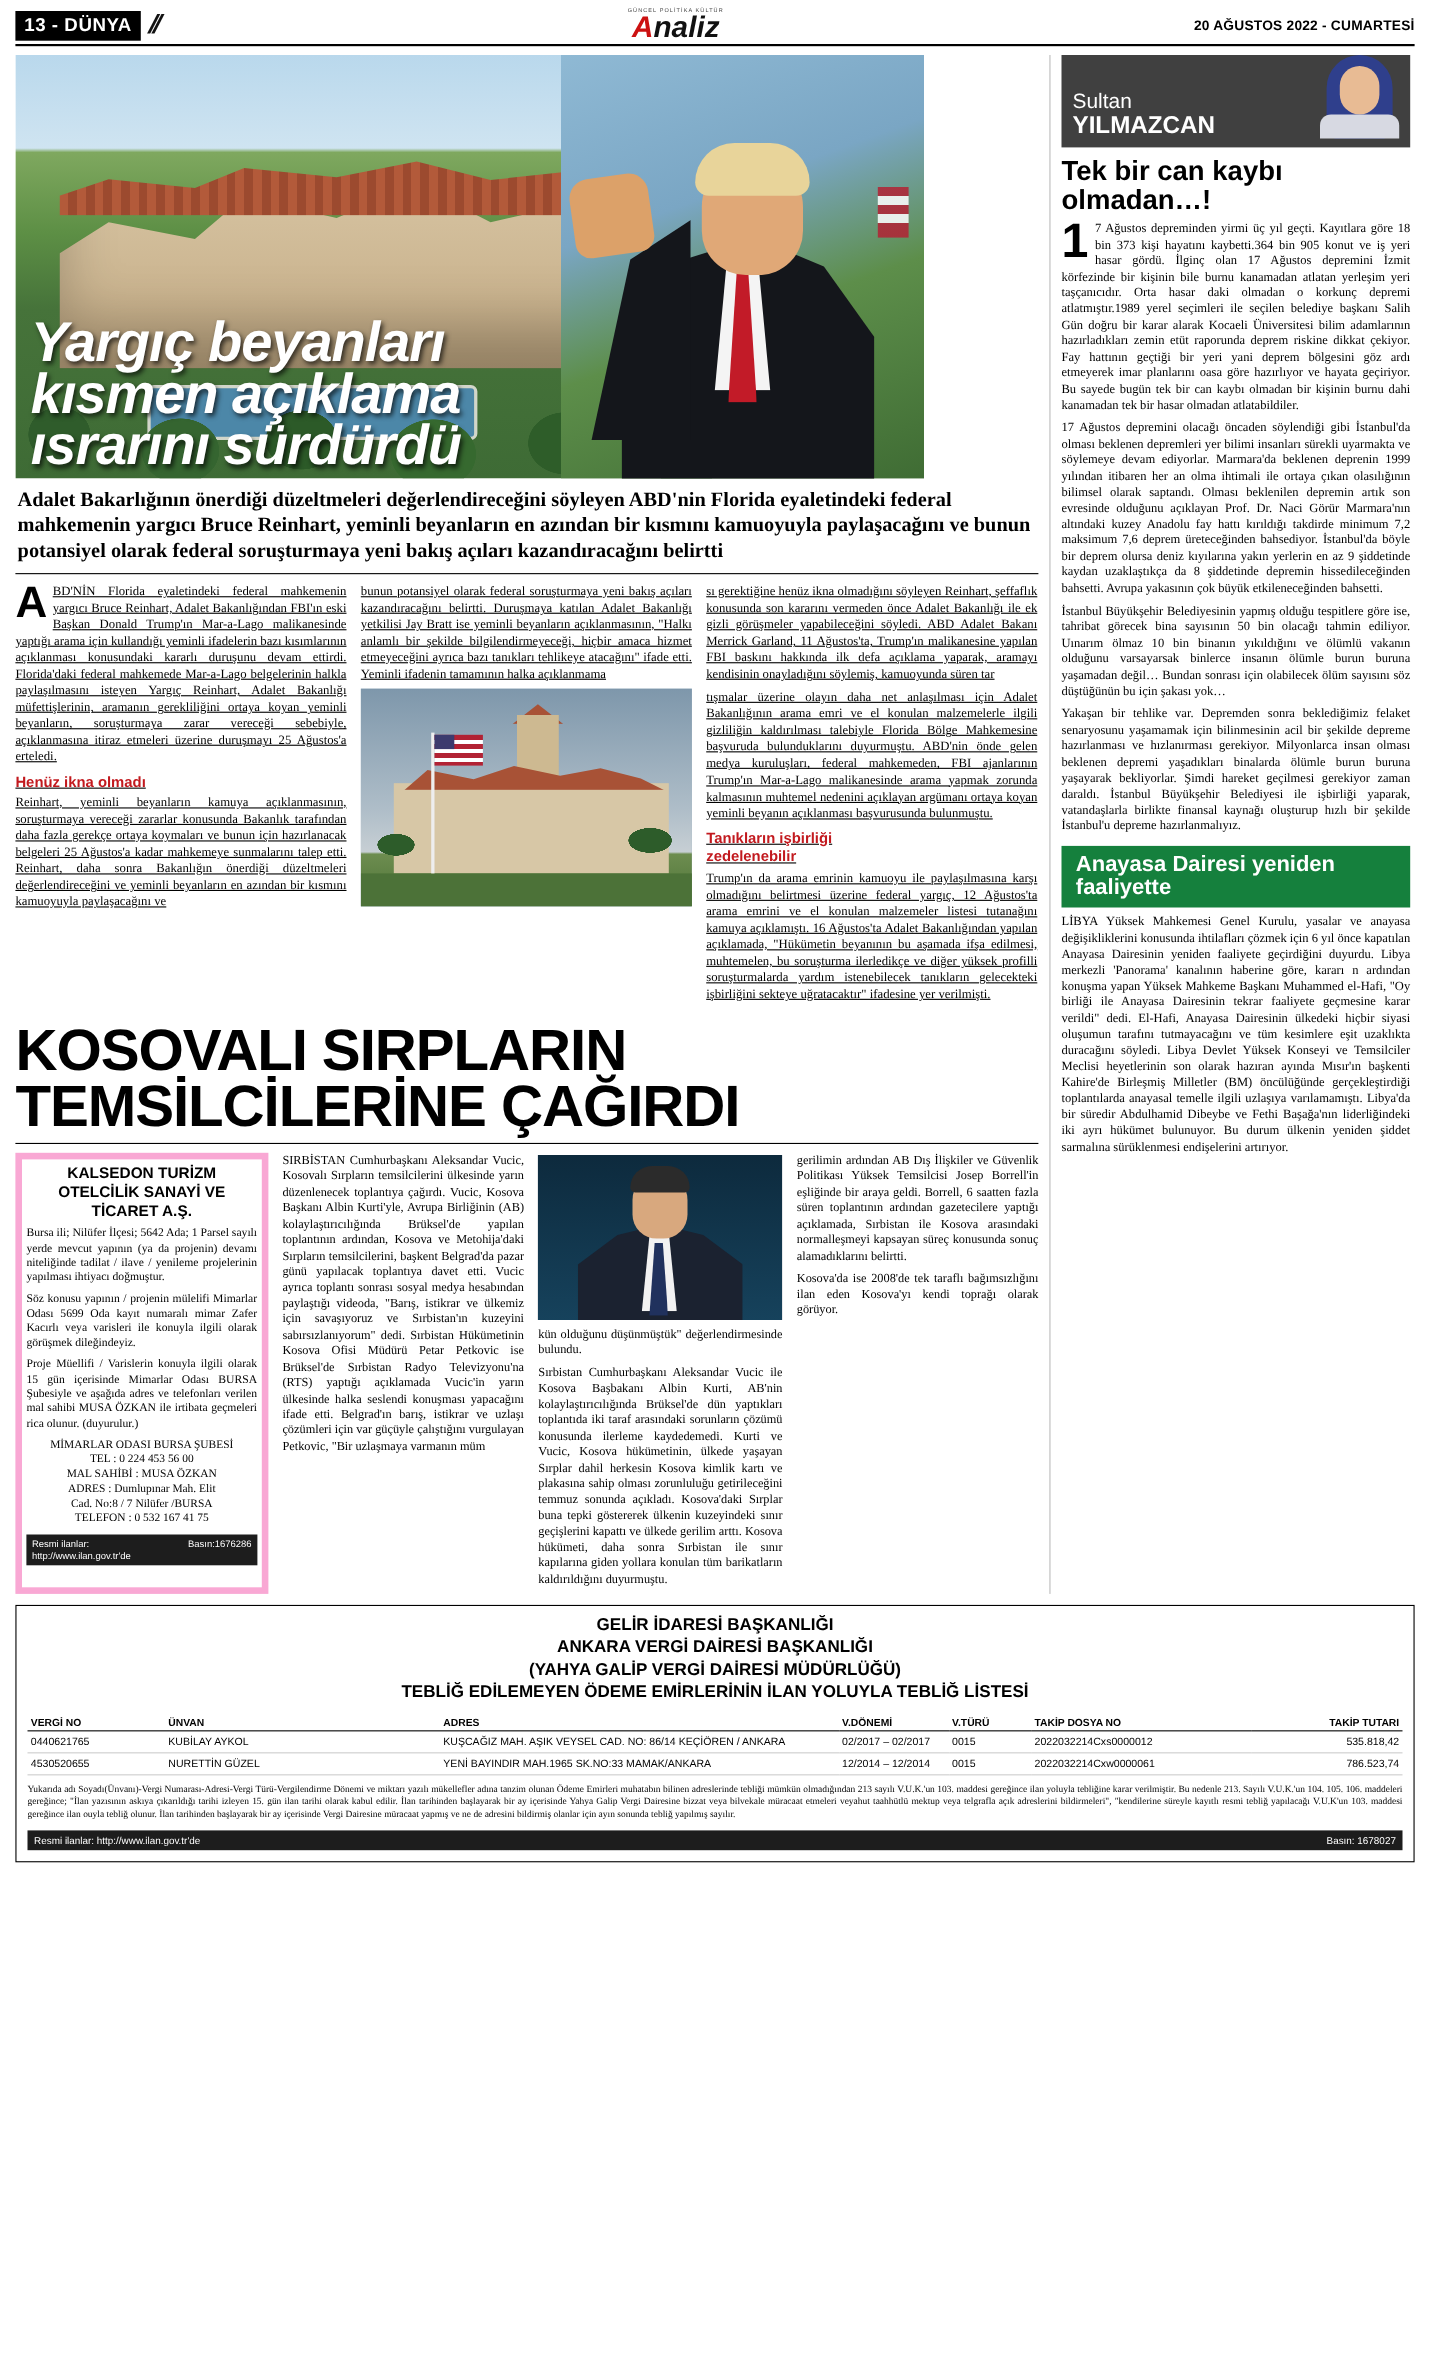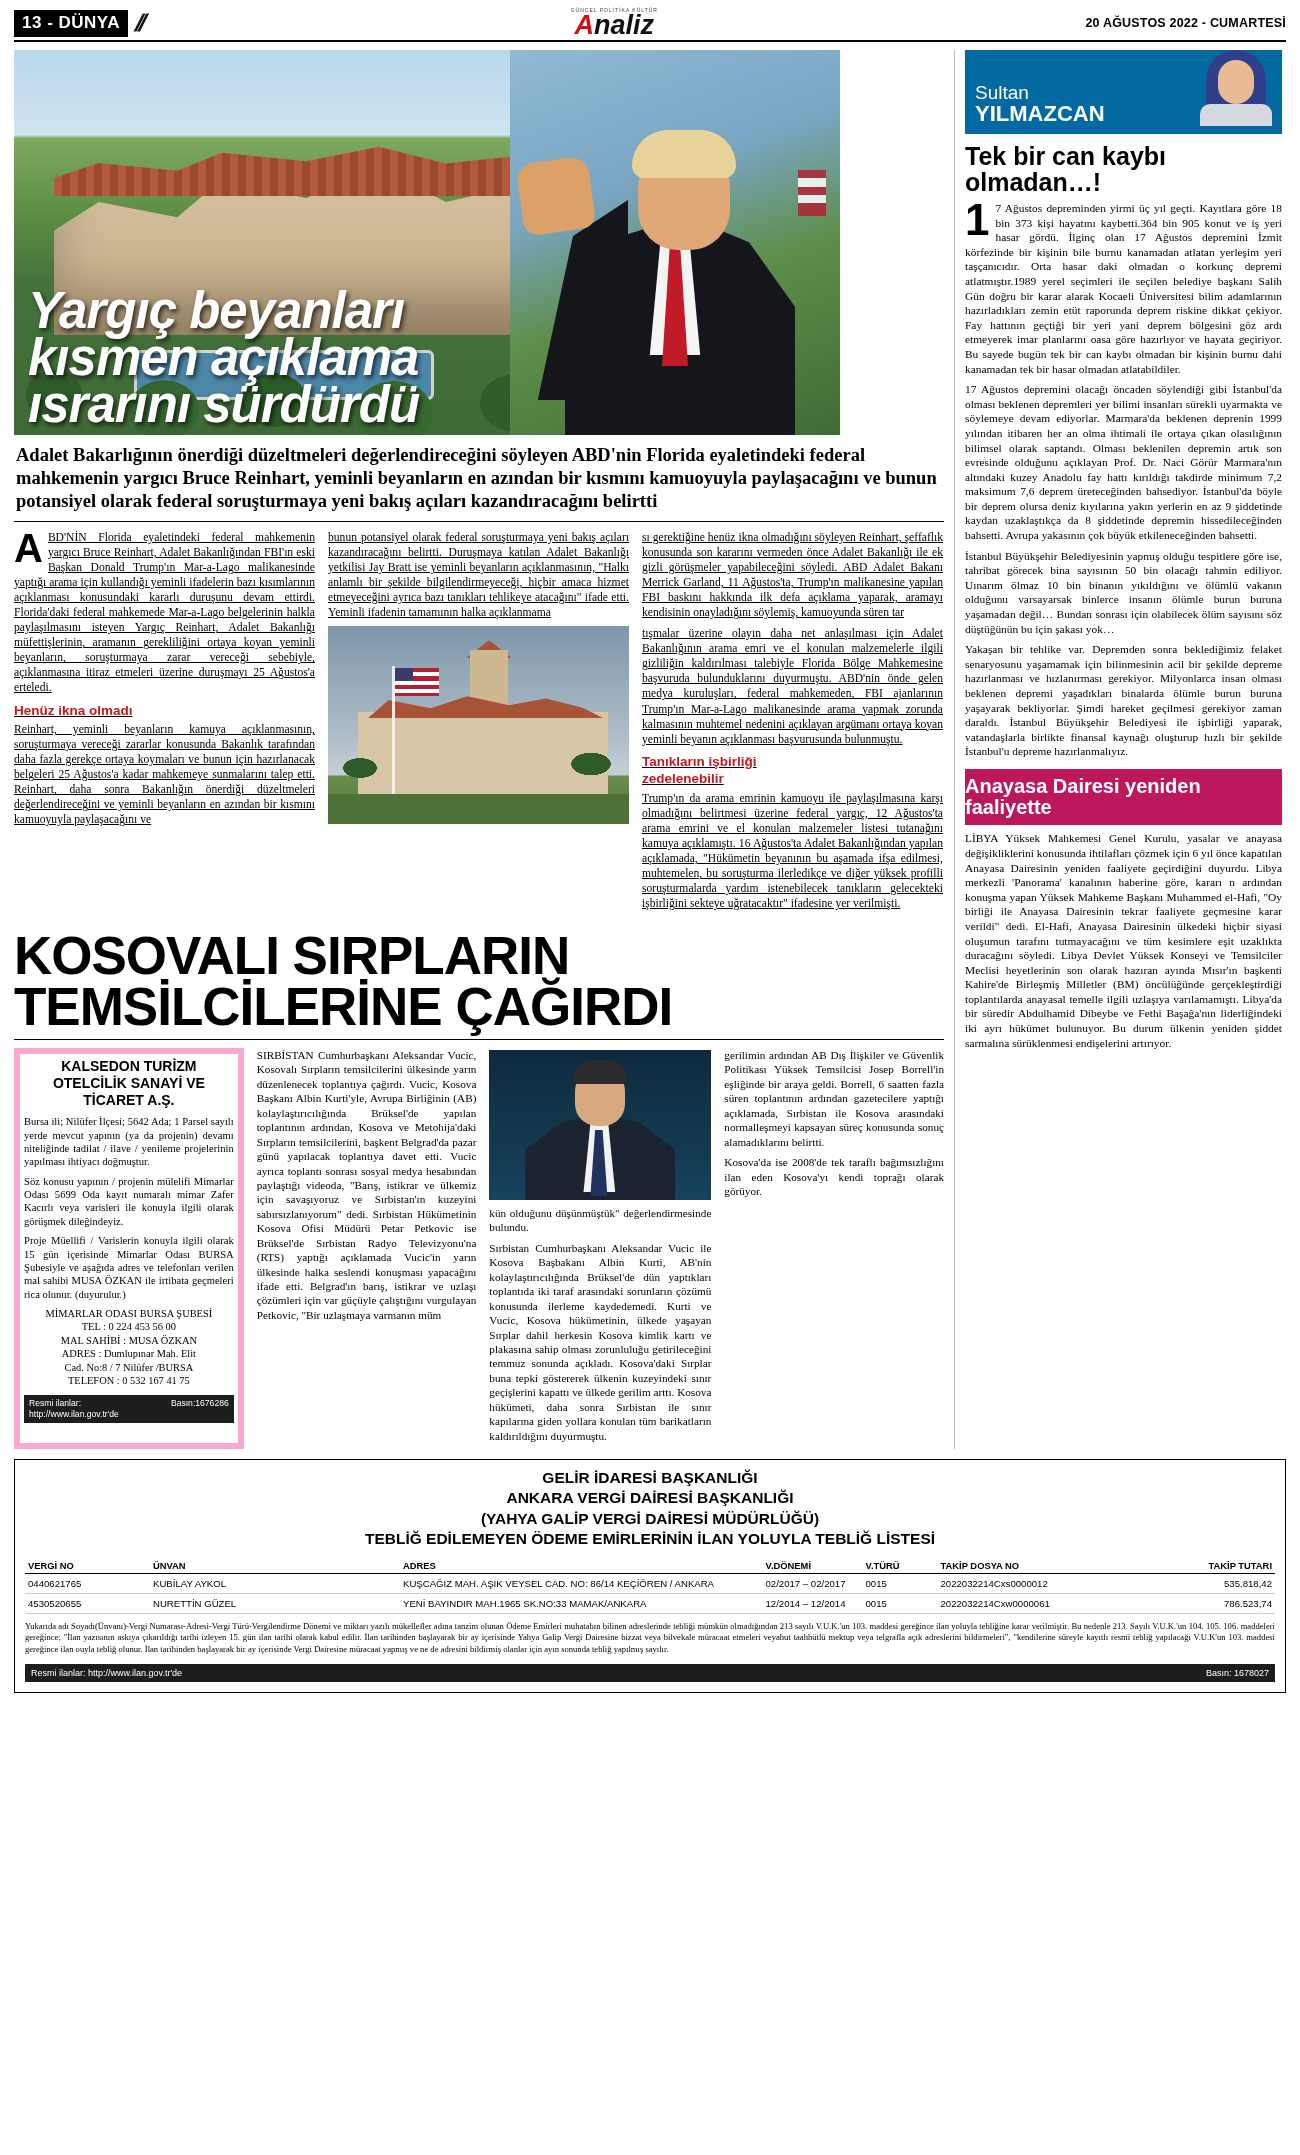--- a/index.html
+++ b/index.html
@@ -102,39 +102,39 @@
   .cp-flag { position:absolute; left:67px; top:42px; width:44px; height:28px;
      background:linear-gradient(#b22234 0 16%,#fff 16% 30%,#b22234 30% 46%,#fff 46% 60%,#b22234 60% 76%,#fff 76% 88%,#b22234 88% 100%);}
   .cp-flag::after{content:"";position:absolute;left:0;top:0;width:18px;height:13px;background:#3c3b6e;}
   .cp-grass { position:absolute; left:0; bottom:0; width:100%; height:30px; background:#4c7238;}
   .cp-p1 { left:8px; bottom:26px; width:46px; height:40px; position:absolute;
      background:radial-gradient(ellipse 24px 14px at 24px 10px,#2d5c2a 0 70%,transparent 71%);}
   .cp-p2 { right:10px; bottom:26px; width:56px; height:46px; position:absolute;
      background:radial-gradient(ellipse 28px 16px at 28px 12px,#2d5c2a 0 70%,transparent 71%);}
 
   
-  .author { display:flex; align-items:flex-end; gap:8px; background:#0369a1; color:#fff; padding:8px 10px; height:84px;}
+  .author { display:flex; align-items:flex-end; gap:8px; background:#404040; color:#fff; padding:8px 10px; height:84px;}
   .author-txt { flex:1; }
   .author-first { font-family:"Liberation Sans",sans-serif; font-size:19px; font-weight:normal; line-height:1; }
   .author-last { font-family:"Liberation Sans",sans-serif; font-size:22px; font-weight:bold; line-height:1.1; }
   .avatar { width:72px; height:80px; position:relative; }
   .av-scarf { position:absolute; left:6px; top:4px; width:60px; height:76px; background:#2f3f8c; border-radius:30px 30px 10px 10px;}
   .av-face { position:absolute; left:18px; top:14px; width:36px; height:44px; background:#e8bb94; border-radius:18px;}
   .av-body { position:absolute; left:0; bottom:0; width:72px; height:22px; background:#d7d9e2; border-radius:10px 10px 0 0;}
 
   .rail-title { font-family:"Liberation Sans",sans-serif; font-weight:bold; font-size:25px;
      line-height:1.02; margin:10px 0 6px 0; }
   .rail-body { font-size:11.4px; line-height:1.28; text-align:justify; }
   .rail-body p { margin:0 0 6px 0; }
   .rail-body .dc::first-letter { float:left; font-family:"Liberation Sans",sans-serif; font-weight:bold;
      font-size:44px; line-height:34px; padding:2px 6px 0 0; }
 
   .rail-box { margin-top:10px; }
-  .rail-box-head { background:#be185d; color:#fff; font-family:"Liberation Sans",sans-serif;
-     font-weight:bold; font-size:20px; line-height:1.06; padding:7px 0; }
+  .rail-box-head { background:#15803d; color:#fff; font-family:"Liberation Sans",sans-serif;
+     font-weight:bold; font-size:20px; line-height:1.06; padding:7px 13px; }
   .rail-box-body { font-size:11.4px; line-height:1.28; text-align:justify; padding-top:6px;}
 
   
   .big-head { font-family:"Liberation Sans",sans-serif; font-weight:bold; font-size:53px;
      line-height:.96; letter-spacing:-1px; margin:14px 0 4px 0; }
   .hr-thin { border-top:1px solid #000; margin:6px 0 0 0;}
 
   
   .zone2 { display:flex; gap:13px; margin-top:8px; }
   .ad-box { width:232px; border:6px solid #f9a8d4; padding:4px; font-size:10.6px; line-height:1.26; }

